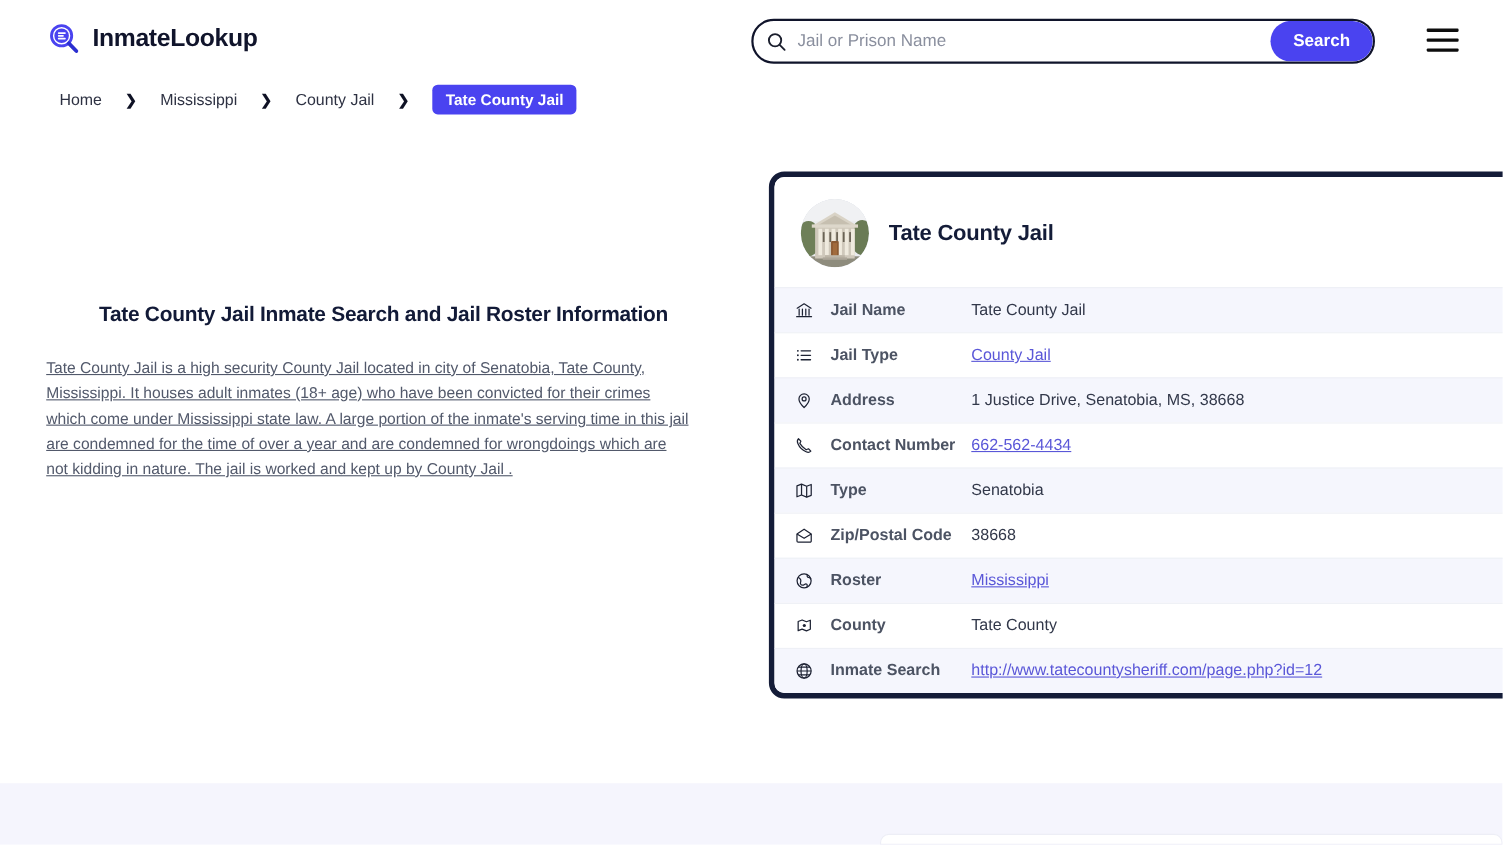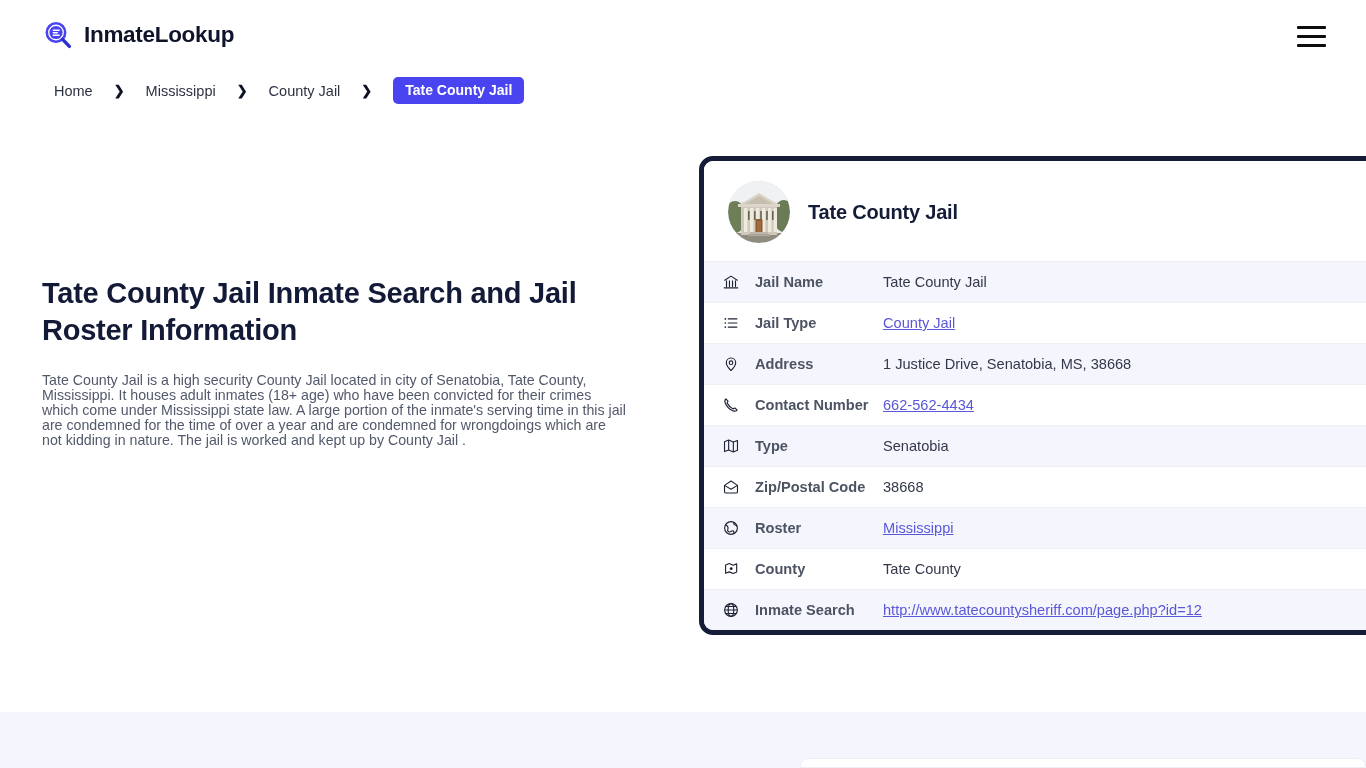--- a/index.html
+++ b/index.html
@@ -73,26 +73,26 @@
   .crumb-sep { font-size: 13px; font-weight: 800; color: #0e1124; line-height: 1; }
   .crumb-active {
     background: #4a43f0; color: #ffffff; font-weight: 700;
     border-radius: 5px; padding: 5px 12px 6px; font-size: 14px;
     white-space: nowrap;
   }
 
   
   .left-col { position: absolute; left: 42px; top: 275px; width: 585px; }
   .page-title {
-    font-size: 29px; font-weight: 700; color: #121a37;
-    line-height: 1.26; letter-spacing: -0.25px;
+    font-size: 19px; font-weight: 700; color: #121a37;
+    line-height: 1.26; letter-spacing: -0.25px; margin-left: 48px;
   }
   .lead {
     margin-top: 25px;
-    font-size: 14.2px; line-height: 15px; color: #52596b;
+    font-size: 14.2px; line-height: 23px; color: #52596b; text-decoration: underline;
   }
   .lead + .lead { margin-top: 22px; }
 
   
   .info-card {
     position: absolute; left: 699px; top: 156px;
     width: 700px; 
     background: #ffffff;
     border: 5px solid #141c38;
     border-radius: 14px;
@@ -163,20 +163,30 @@
         <circle cx="14" cy="13.5" r="6.6" fill="#4a43f0"></circle>
         <rect x="10.6" y="10.4" width="7.2" height="1.5" rx="0.7" fill="#ffffff"></rect>
         <rect x="10.6" y="12.9" width="5.4" height="1.5" rx="0.7" fill="#ffffff"></rect>
         <rect x="10.6" y="15.4" width="7.2" height="1.5" rx="0.7" fill="#ffffff"></rect>
         <line x1="20.6" y1="20.4" x2="27.4" y2="27.4" stroke="#2b2fd0" stroke-width="3.4" stroke-linecap="round"></line>
       </svg>
     </span>
     <span class="brand-text">InmateLookup</span>
   </a>
 
+  <div class="search-wrap">
+    <span class="search-ico">
+      <svg viewBox="0 0 18 18" width="18" height="18" aria-hidden="true">
+        <circle cx="7.6" cy="7.6" r="5.6" fill="none" stroke="#1b1f2e" stroke-width="1.7"></circle>
+        <line x1="11.8" y1="11.8" x2="16.3" y2="16.3" stroke="#1b1f2e" stroke-width="1.7" stroke-linecap="round"></line>
+      </svg>
+    </span>
+    <input class="search-input" type="text" placeholder="Jail or Prison Name" style="">
+    <button class="search-btn">Search</button>
+  </div>
 
   <div class="hamburger">
     <span></span>
     <span></span>
     <span></span>
   </div>
 </header>
 
 <nav class="breadcrumb">
   <a class="crumb" href="#">Home</a>

